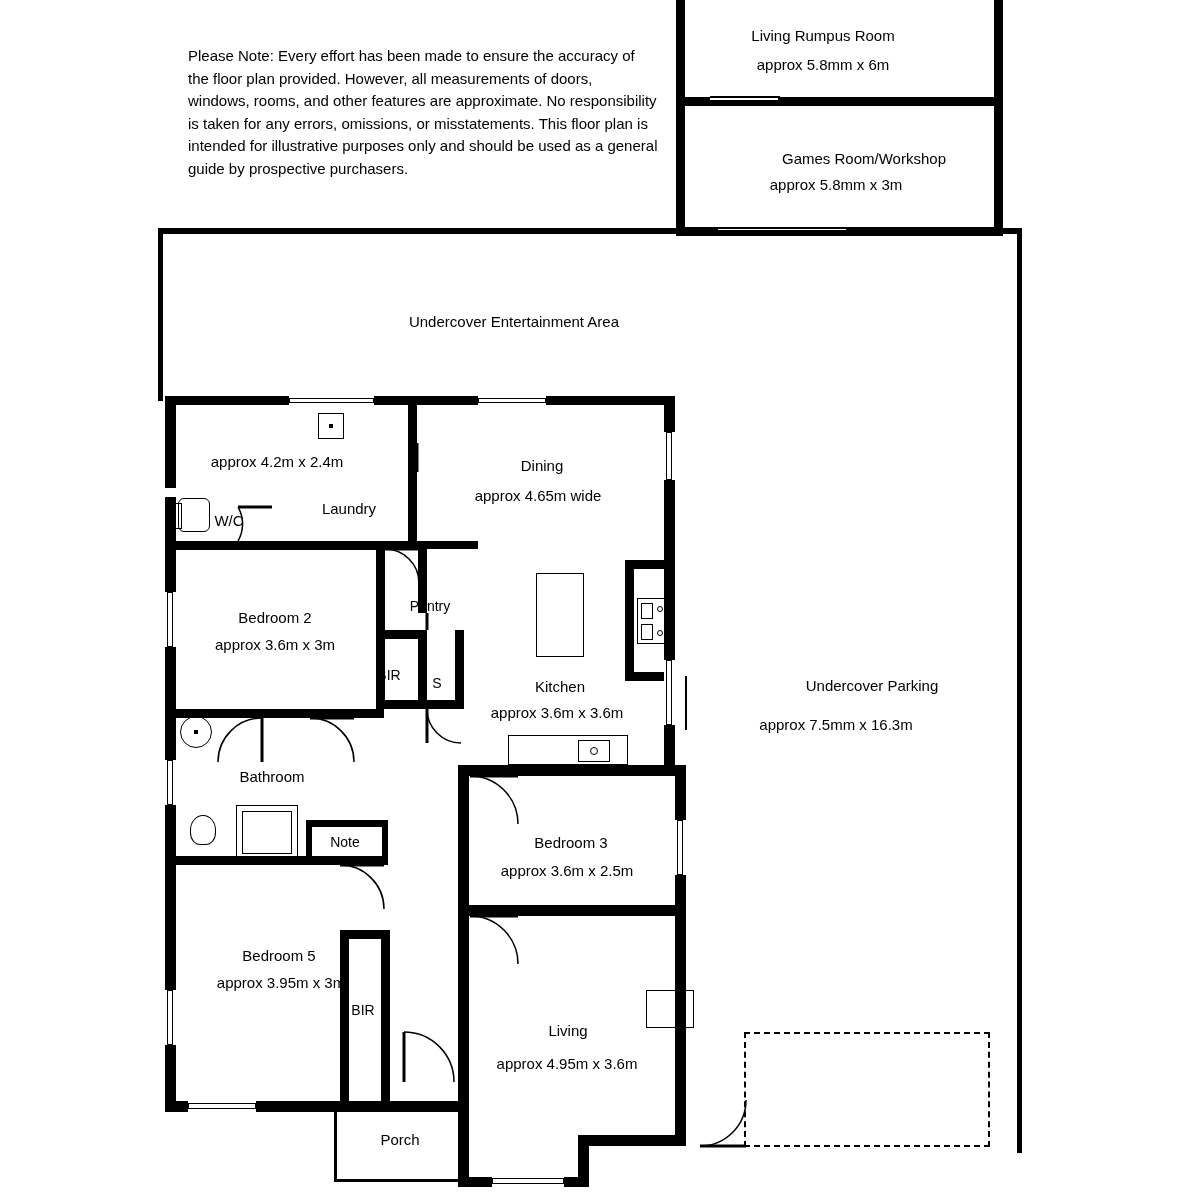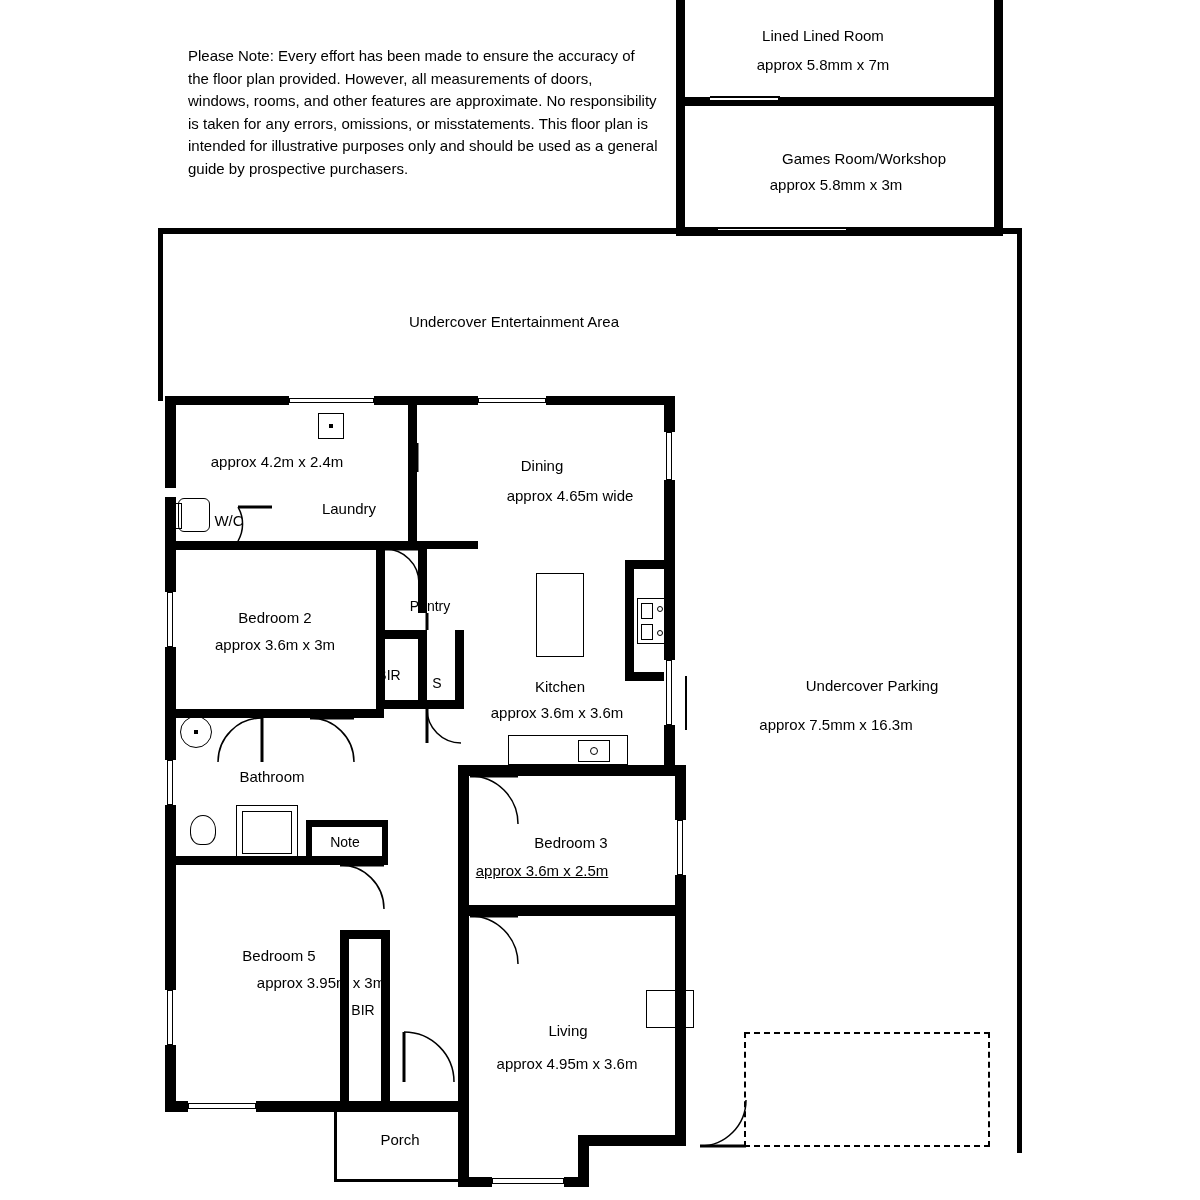--- a/index.html
+++ b/index.html
@@ -84,22 +84,22 @@
 
   <div class="thin" style="left:710px; top:98px; width:68px; height:2px; background:#ffffff;"></div>
   <div class="thin" style="left:710px; top:101px; width:68px; height:1.5px;"></div>
   <div class="thin" style="left:710px; top:96px; width:68px; height:1.5px;"></div>
   <div class="thin" style="left:778px; top:96px; width:2px; height:7px;"></div>
 
   <div class="thin" style="left:718px; top:228px; width:130px; height:2px; background:#ffffff;"></div>
   <div class="thin" style="left:718px; top:232px; width:130px; height:1.5px;"></div>
   <div class="thin" style="left:718px; top:227px; width:130px; height:1.5px;"></div>
 
-  <div class="lbl c" style="left:823px; top:24px;">Lined Lined Room</div>
-  <div class="lbl c" style="left:823px; top:53px;">approx 5.8mm x 7m</div>
+  <div class="lbl c" style="left:823px; top:24px;">Living Rumpus Room</div>
+  <div class="lbl c" style="left:823px; top:53px;">approx 5.8mm x 6m</div>
   <div class="lbl c" style="left:864px; top:147px;">Games Room/Workshop</div>
   <div class="lbl c" style="left:836px; top:173px;">approx 5.8mm x 3m</div>
 
   <div class="wall" style="left:158px; top:228px; width:522px; height:6px;"></div>
   <div class="wall" style="left:846px; top:228px; width:176px; height:6px;"></div>
   <div class="wall" style="left:158px; top:228px; width:5px; height:173px;"></div>
   <div class="wall" style="left:1017px; top:228px; width:5px; height:925px;"></div>
 
   <div class="lbl c" style="left:514px; top:310px;">Undercover Entertainment Area</div>
 
@@ -250,43 +250,43 @@
     <line x1="700" y1="1146" x2="746" y2="1146" stroke="#000" stroke-width="3"></line>
 
     <line x1="686" y1="676" x2="686" y2="730" stroke="#000" stroke-width="2"></line>
   </svg>
 
   <div class="lbl c" style="left:277px; top:450px;">approx 4.2m x 2.4m</div>
   <div class="lbl c" style="left:349px; top:497px;">Laundry</div>
   <div class="lbl c" style="left:229px; top:509px;">W/C</div>
 
   <div class="lbl c" style="left:542px; top:454px;">Dining</div>
-  <div class="lbl c" style="left:570px; top:484px;text-align:right;">approx 4.65m wide</div>
+  <div class="lbl c" style="left:538px; top:484px;text-align:right;">approx 4.65m wide</div>
 
   <div class="lbl c" style="left:275px; top:606px;">Bedroom 2</div>
   <div class="lbl c" style="left:275px; top:633px;">approx 3.6m x 3m</div>
 
   <div class="lbl c sm" style="left:430px; top:596px;">Pantry</div>
   <div class="lbl c sm" style="left:389px; top:665px;">BIR</div>
   <div class="lbl c sm" style="left:437px; top:673px;">S</div>
 
   <div class="lbl c" style="left:560px; top:675px;">Kitchen</div>
   <div class="lbl c" style="left:557px; top:701px;text-align:right;">approx 3.6m x 3.6m</div>
 
   <div class="lbl c" style="left:840px; top:674px;margin-left:32px;">Undercover Parking</div>
   <div class="lbl c" style="left:836px; top:713px;">approx 7.5mm x 16.3m</div>
 
   <div class="lbl c" style="left:272px; top:765px;">Bathroom</div>
   <div class="lbl c sm" style="left:345px; top:832px;">Note</div>
 
   <div class="lbl c" style="left:571px; top:831px;">Bedroom 3</div>
-  <div class="lbl c" style="left:542px; top:859px;text-decoration:underline;">approx 3.6m x 2.5m</div>
+  <div class="lbl c" style="left:567px; top:859px;">approx 3.6m x 2.5m</div>
 
   <div class="lbl c" style="left:279px; top:944px;">Bedroom 5</div>
-  <div class="lbl c" style="left:281px; top:971px;margin-left:40px;">approx 3.95m x 3m</div>
+  <div class="lbl c" style="left:281px; top:971px;">approx 3.95m x 3m</div>
   <div class="lbl c sm" style="left:363px; top:1000px;">BIR</div>
 
   <div class="lbl c" style="left:568px; top:1019px;">Living</div>
   <div class="lbl c" style="left:567px; top:1052px;">approx 4.95m x 3.6m</div>
 
   <div class="lbl c" style="left:400px; top:1128px;">Porch</div>
 
 </div>
 
 </body></html>

